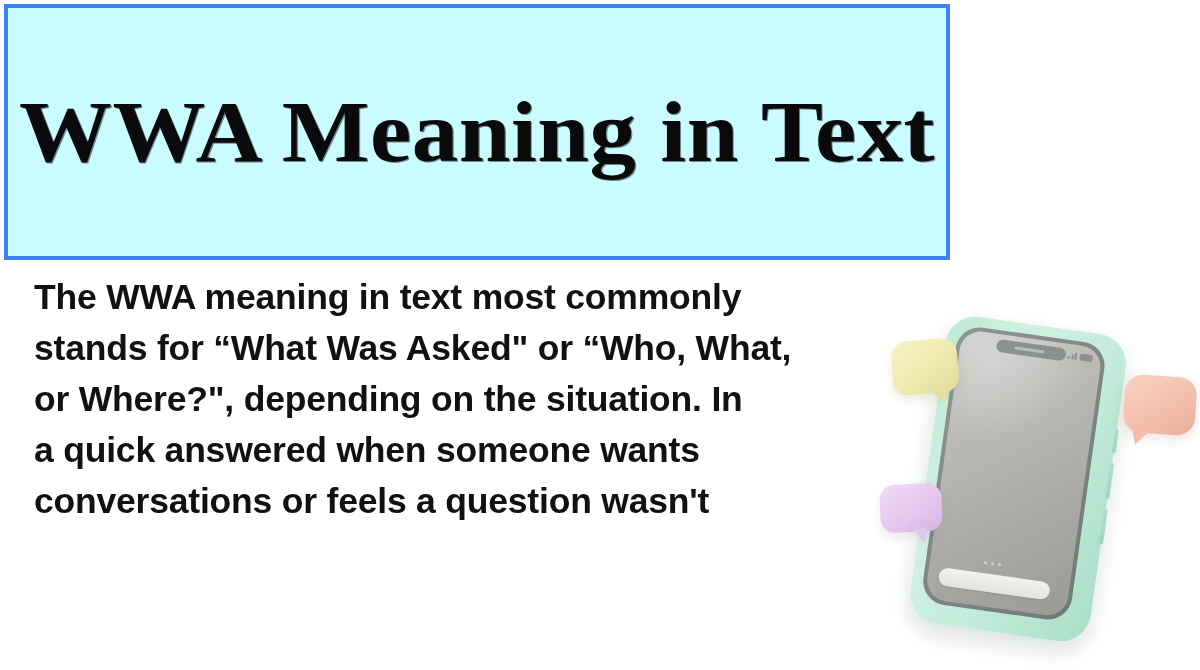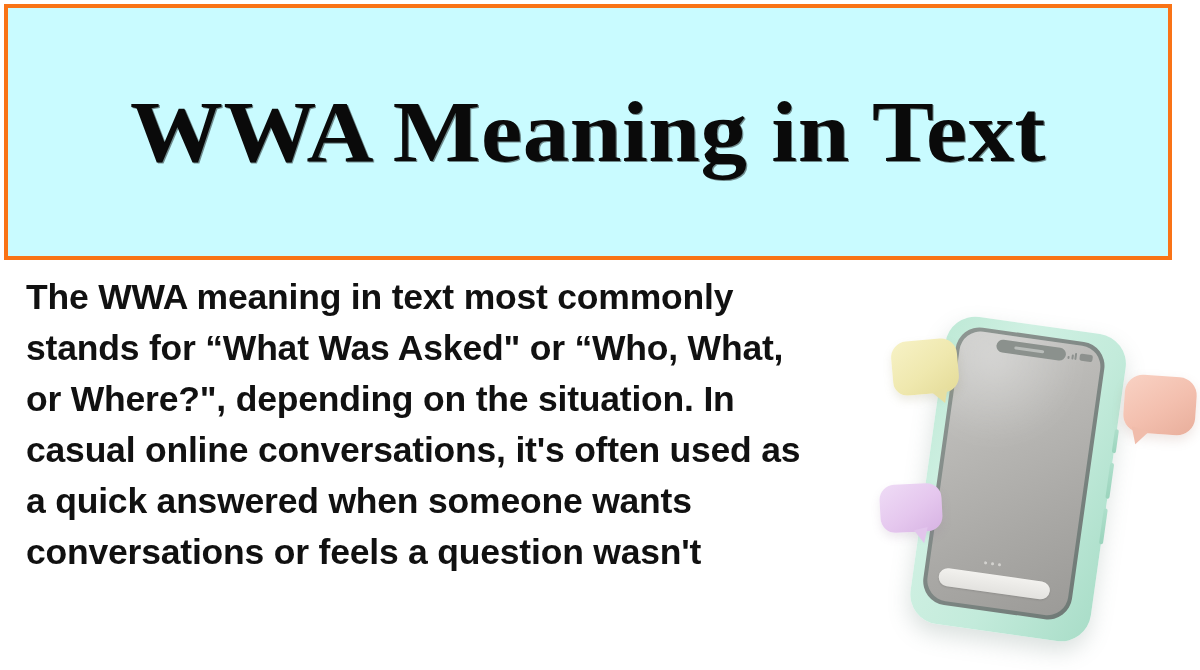--- a/index.html
+++ b/index.html
@@ -19,24 +19,24 @@
     height: 670px;
     background: #ffffff;
     box-sizing: border-box;
   }
 
   
   .header-banner {
     position: absolute;
     left: 4px;
     top: 4px;
-    width: 1168px;
+    width: 946px;
     height: 256px;
     background: #C9FBFF;
-    border: 4px solid #f97316;
+    border: 4px solid #3b82f6;
     box-sizing: border-box;
     display: flex;
     align-items: center;
     justify-content: center;
   }
   .header-title {
     font-family: "Liberation Serif", "DejaVu Serif", serif;
     font-weight: bold;
     font-size: 86px;
     line-height: 1;
@@ -44,21 +44,21 @@
     letter-spacing: 0.5px;
     text-align: center;
     white-space: nowrap;
     transform: scaleX(1.08);
     text-shadow: 1px 1px 0 rgba(0,0,0,0.45);
   }
 
   
   .body-copy {
     position: absolute;
-    left: 26px;
+    left: 34px;
     top: 272px;
     width: 830px;
   }
   .body-line {
     font-family: "Liberation Sans", "DejaVu Sans", sans-serif;
     font-weight: bold;
     font-size: 35.5px;
     line-height: 51px;
     color: #111111;
     white-space: nowrap;
@@ -281,21 +281,20 @@
 <div class="page">
 
   <div class="header-banner">
     <div class="header-title">WWA Meaning in Text</div>
   </div>
 
   <div class="body-copy">
     <div class="body-line">The WWA meaning in text most commonly</div>
     <div class="body-line">stands for “What Was Asked" or “Who, What,</div>
     <div class="body-line">or Where?", depending on the situation. In</div>
-    <div class="body-line">casual online conversations, it's often used as</div>
     <div class="body-line">a quick answered when someone wants</div>
     <div class="body-line">conversations or feels a question wasn't</div>
   </div>
 
   <div class="illustration">
 
     <div class="phone-wrap">
       <div class="phone-shell">
         <div class="side-btn b1"></div>
         <div class="side-btn b2"></div>

